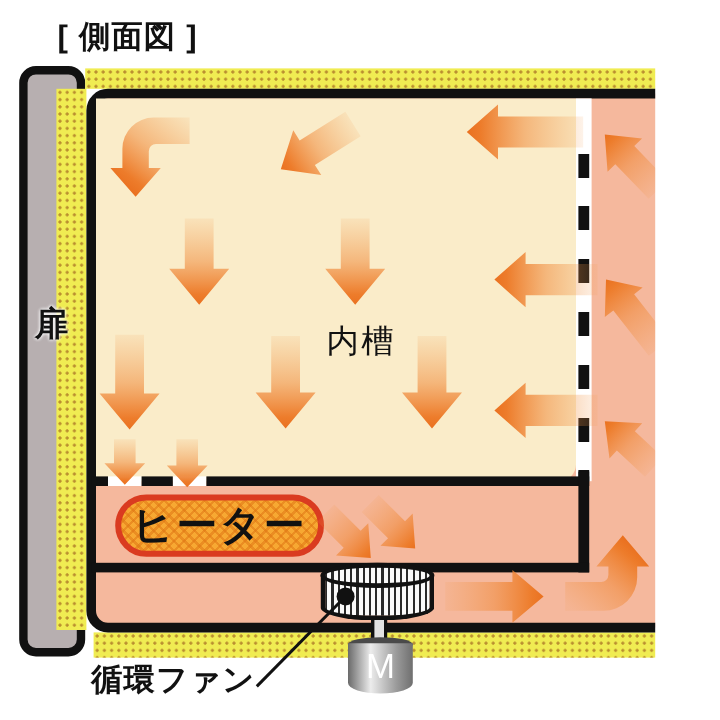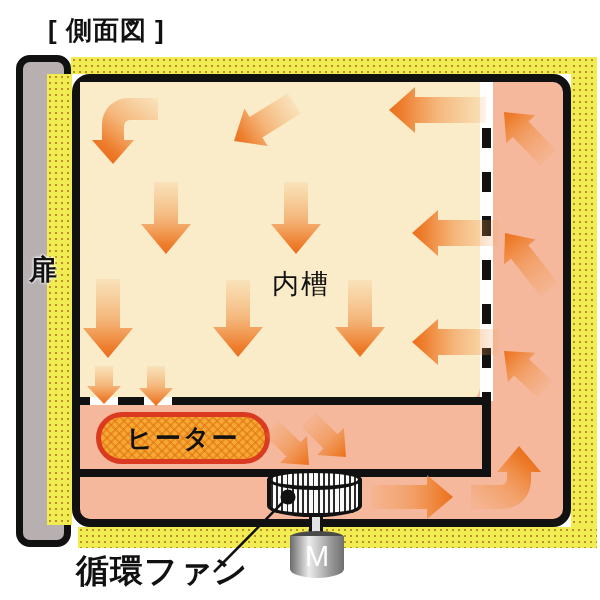--- a/index.html
+++ b/index.html
@@ -1,18 +1,18 @@
 <!DOCTYPE html>
 <html><head>
 <meta charset="utf-8">
 <style>
   * { margin:0; padding:0; box-sizing:border-box; }
   html,body { background:#fff; }
   .stage {
-    position:relative; width:600px; height:600px; background:#fff;
+    position:relative; width:546px; height:600px; background:#fff;
     font-family:"Liberation Sans","DejaVu Sans",sans-serif; overflow:hidden;
   }
   .abs { position:absolute; }
 
   .title { left:48px; top:13px; font-size:26px; font-weight:700; color:#111; letter-spacing:1px; }
 
   
   .door { left:16px; top:55px; width:55px; height:492px; background:#B7AFB0;
           border:7px solid #111; border-radius:14px; }
   .door-label { left:29px; top:251px; font-size:28px; font-weight:700; color:#111;
@@ -50,39 +50,39 @@
   .divider-solid { left:482px; top:393px; width:9px; height:84px; }
   .heater-line   { left:76px;  top:469px; width:415px; height:8px; }
 
   
   .heater { left:96px; top:412px; width:174px; height:52px; background:#F7A832;
             border:5px solid #DA3B20; border-radius:28px;
             display:flex; align-items:center; justify-content:center;
             background-image:
               repeating-linear-gradient(135deg, rgba(222,115,18,0.5) 0 2px, rgba(0,0,0,0) 2px 6px),
               repeating-linear-gradient(45deg,  rgba(222,115,18,0.5) 0 2px, rgba(0,0,0,0) 2px 6px);}
-  .heater-label { font-size:26px; font-weight:700; color:#111; letter-spacing:2px;font-family:Liberation Mono, monospace; }
+  .heater-label { font-size:34px; font-weight:700; color:#111; letter-spacing:2px;font-family:Liberation Mono, monospace; }
 
   .inner-label { left:272px; top:266px; font-size:27px; font-weight:400; color:#111; letter-spacing:2px; }
 
   
   .stripes { background:repeating-linear-gradient(90deg,#2a2a2a 0 1.8px,#fafafa 1.8px 5.2px); }
   .fan-body { left:267px; top:479px; width:95px; height:38px; border:4px solid #111;
               border-top:none; border-radius:0 0 46px 46px / 0 0 11px 11px; }
   .fan-top  { left:267px; top:469px; width:95px; height:21px; border:4px solid #111; border-radius:50%; }
   .fan-shaft { left:309px; top:514px; width:14px; height:29px; background:#E2E2E2;
                border:3px solid #111; border-top:none; border-radius:0 0 5px 5px; }
   .motor-top  { left:290px; top:531px; width:54px; height:12px; background:#4A4A4A; border-radius:50%; }
   .motor-body { left:290px; top:536px; width:54px; height:42px;
                 background:linear-gradient(90deg,#6A6A6A,#ECECEC 35%,#9A9A9A 75%,#6F6F6F);
                 border-radius:0 0 50% 50% / 0 0 9px 9px; }
   .motor-label { left:290px; top:540px; width:54px; text-align:center;
                  font-size:29px; color:#fff; }
 
-  .fan-label { left:76px; top:549px; font-size:33px; font-weight:700; color:#111; letter-spacing:1px; }
+  .fan-label { left:76px; top:549px; font-size:26px; font-weight:700; color:#111; letter-spacing:1px; }
 
   svg.overlay { position:absolute; left:0; top:0; pointer-events:none; }
 </style>
 </head>
 <body>
 
 <div class="stage">
 
   <div class="abs title">[ 側面図 ]</div>
 

